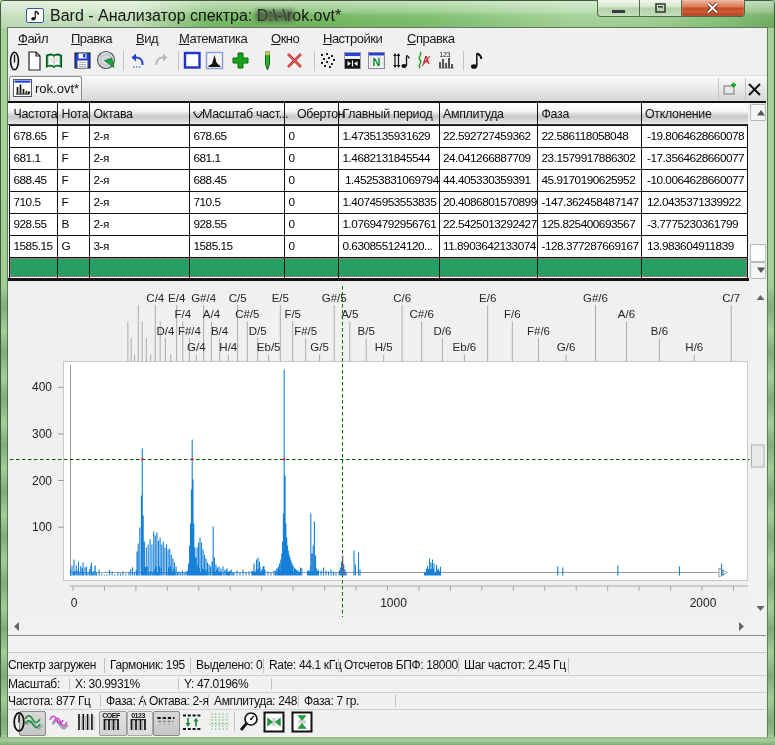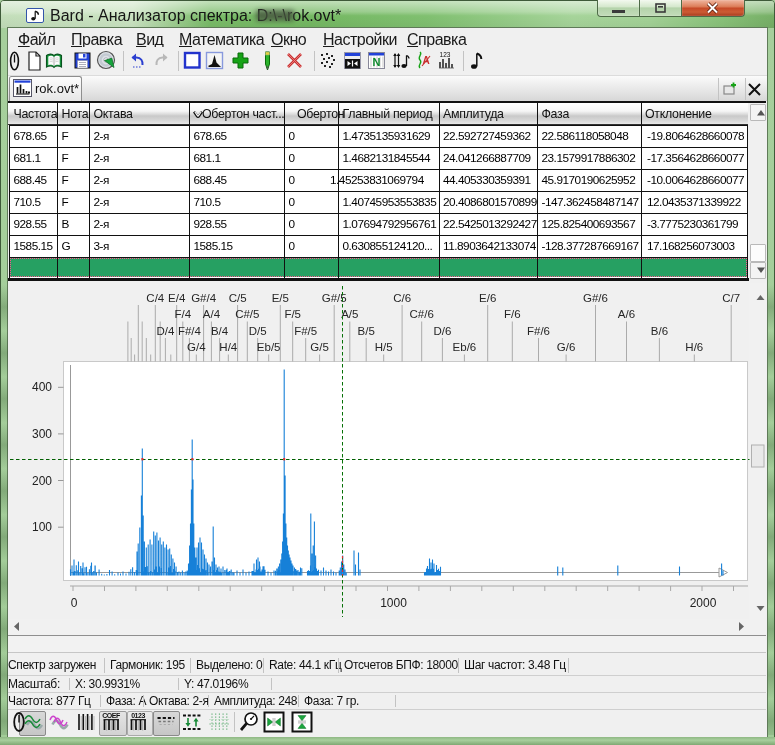--- a/index.html
+++ b/index.html
@@ -12,21 +12,21 @@
  background:linear-gradient(180deg,rgba(255,255,255,.55) 0,rgba(255,255,255,.25) 40%,rgba(255,255,255,0) 55%,rgba(0,0,0,.04) 100%)}
 #framein{position:absolute;left:7px;top:27px;width:761px;height:711px;border:1px solid #5f7a58}
 #client{position:absolute;left:8px;top:28px;width:759px;height:709px;background:#f0f0f0}
 #titleicon{position:absolute;left:26px;top:8px;width:18px;height:15px;background:#fff;border:1px solid #3355aa;border-radius:2px}
 #titletext{position:absolute;left:50px;top:7px;font-size:16px;color:#151515}
 #smudge{position:absolute;left:256px;top:10px;width:38px;height:11px;background:#46543f;opacity:.8;filter:blur(2.5px)}
 .wbtn{position:absolute;top:0;height:17px;border:1px solid #4e6b47;border-top:none;box-shadow:0 1px 2px rgba(0,0,0,.25),inset 0 0 0 1px rgba(255,255,255,.55);
  background:linear-gradient(180deg,#f2f9ee 0,#d5e8cd 42%,#b4d3aa 50%,#c3dcba 100%);box-shadow:inset 0 0 1px #fff}
 .wclose{background:linear-gradient(180deg,#efb59e 0,#dd805c 40%,#c64a28 52%,#cc5c34 75%,#a83c1e 100%)!important}
 #menubar{position:absolute;left:8px;top:28px;width:759px;height:19px;background:#f0f0f0}
-.mi{position:absolute;top:30.5px;font-size:16px;color:#1a1a1a;letter-spacing:-.5px}
+.mi{position:absolute;top:30.5px;font-size:13px;color:#1a1a1a;letter-spacing:-.5px}
 #toolbar{position:absolute;left:8px;top:47px;width:759px;height:29px;background:#f0f0f0;border-bottom:1px solid #dcdcdc}
 .vsep{position:absolute;width:1px;background:#c3c3c3}
 #tabbar{position:absolute;left:8px;top:76px;width:759px;height:25px;background:linear-gradient(180deg,#fbfbfb,#d7d7d7)}
 #tab{position:absolute;left:9px;top:76px;width:73px;height:25px;background:linear-gradient(180deg,#fdfdfd,#e6e6e6);border:1px solid #8e8e8e;border-bottom:none;border-radius:2.5px 2.5px 0 0}
 #tabtext{position:absolute;left:35px;top:81px;font-size:13px}
 #tblborder{position:absolute;left:8px;top:101px;width:758px;height:2.2px;background:#111}
 #tbl{position:absolute;left:9px;top:103.2px;width:738.5px;height:174.5px;background:#fff;border-left:1.2px solid #111;border-right:1.5px solid #111}
 #thead{position:absolute;left:8px;top:103.2px;width:739.5px;height:21.9px;background:linear-gradient(180deg,#ffffff 0,#f6f6f6 38%,#dedede 52%,#c9c9c9 62%,#d5d5d5 80%,#e9e9e9 100%);border-bottom:1px solid #333}
 .hc{position:absolute;top:107px;font-size:12.4px;color:#111;white-space:pre;letter-spacing:-.3px}
 .dc{position:absolute;font-size:11.8px;color:#000;white-space:pre;letter-spacing:-.5px}
@@ -228,21 +228,21 @@
 <div class="gh" style="top:213.3px"></div>
 <div class="gh" style="top:235.35px"></div>
 <div class="gh" style="top:257.4px"></div>
 <span class="hc" style="left:13.5px">Частота</span>
 <span class="hc" style="left:61.5px">Нота</span>
 <span class="hc" style="left:93.5px">Октава</span>
 <svg class="ab" style="left:192.5px;top:110.5px" width="10" height="9" viewBox="0 0 10 9">
     <path d="M1 .8L4 5q1 1.6 2 0L9 .8" fill="none" stroke="#111" stroke-width="2.5"></path>
     <path d="M1.8 .8L4.4 4.6q.6 1 1.2 0L8.2 .8" fill="none" stroke="#fff" stroke-width="1.1"></path>
   </svg>
-<span class="hc" style="left:202px">Обертон част...</span>
+<span class="hc" style="left:202px">Масштаб част...</span>
 <span class="hc" style="left:297px">Обертон</span>
 <span class="hc" style="left:342.5px">Главный период</span>
 <span class="hc" style="left:443px">Амплитуда</span>
 <span class="hc" style="left:541.5px">Фаза</span>
 <span class="hc" style="left:645px">Отклонение</span>
 <span class="dc" style="left:13.5px;top:128.6px">678.65</span>
 <span class="dc" style="left:61.5px;top:128.6px">F</span>
 <span class="dc" style="left:93.5px;top:128.6px">2-я</span>
 <span class="dc" style="left:193.5px;top:128.6px">678.65</span>
 <span class="dc" style="left:288.5px;top:128.6px">0</span>
@@ -257,21 +257,21 @@
 <span class="dc" style="left:288.5px;top:150.65px">0</span>
 <span class="dc" style="left:342.5px;top:150.65px">1.4682131845544</span>
 <span class="dc" style="left:443px;top:150.65px">24.041266887709</span>
 <span class="dc" style="left:541.5px;top:150.65px">23.1579917886302</span>
 <span class="dc" style="left:647px;top:150.65px">-17.3564628660077</span>
 <span class="dc" style="left:13.5px;top:172.7px">688.45</span>
 <span class="dc" style="left:61.5px;top:172.7px">F</span>
 <span class="dc" style="left:93.5px;top:172.7px">2-я</span>
 <span class="dc" style="left:193.5px;top:172.7px">688.45</span>
 <span class="dc" style="left:288.5px;top:172.7px">0</span>
-<span class="dc" style="left:330px;top:172.7px">1.45253831069794</span>
+<span class="dc" style="left:345px;top:172.7px">1.45253831069794</span>
 <span class="dc" style="left:443px;top:172.7px">44.405330359391</span>
 <span class="dc" style="left:541.5px;top:172.7px">45.9170190625952</span>
 <span class="dc" style="left:647px;top:172.7px">-10.0064628660077</span>
 <span class="dc" style="left:13.5px;top:194.75px">710.5</span>
 <span class="dc" style="left:61.5px;top:194.75px">F</span>
 <span class="dc" style="left:93.5px;top:194.75px">2-я</span>
 <span class="dc" style="left:193.5px;top:194.75px">710.5</span>
 <span class="dc" style="left:288.5px;top:194.75px">0</span>
 <span class="dc" style="left:342.5px;top:194.75px">1.40745953553835</span>
 <span class="dc" style="left:443px;top:194.75px">20.4086801570899</span>
@@ -287,21 +287,21 @@
 <span class="dc" style="left:541.5px;top:216.8px">125.825400693567</span>
 <span class="dc" style="left:647px;top:216.8px">-3.7775230361799</span>
 <span class="dc" style="left:13.5px;top:238.85px">1585.15</span>
 <span class="dc" style="left:61.5px;top:238.85px">G</span>
 <span class="dc" style="left:93.5px;top:238.85px">3-я</span>
 <span class="dc" style="left:193.5px;top:238.85px">1585.15</span>
 <span class="dc" style="left:288.5px;top:238.85px">0</span>
 <span class="dc" style="left:342.5px;top:238.85px">0.630855124120...</span>
 <span class="dc" style="left:443px;top:238.85px">11.8903642133074</span>
 <span class="dc" style="left:541.5px;top:238.85px">-128.377287669167</span>
-<span class="dc" style="left:647px;top:238.85px">17.168256073003</span>
+<span class="dc" style="left:647px;top:238.85px">13.983604911839</span>
 <div id="tblbot"></div>
 <div id="tsb"></div>
 <div class="sbtn" style="left:749.5px;top:104px;width:16.5px;height:17px"></div>
 <svg class="ab" style="left:756px;top:109px" width="10" height="8" viewBox="0 0 10 8">
     <path d="M1 6.5L5 1l4 5.5z" fill="#555"></path>
   </svg>
 <div class="sbtn" style="left:750px;top:243.5px;width:15.5px;height:18px;background:#fcfcfc"></div>
 <div class="sbtn" style="left:749.5px;top:261.5px;width:16.5px;height:17px"></div>
 <svg class="ab" style="left:756px;top:266px" width="10" height="8" viewBox="0 0 10 8">
     <path d="M1 1.5L5 7l4-5.5z" fill="#555"></path>
@@ -376,21 +376,21 @@
     <path d="M739 622l5 4.5-5 4.5z" fill="#666"></path>
   </svg>
 <div id="paneline"></div>
 <div id="substrip"></div>
 <div class="srow" style="top:656px;height:19.5px">
     <span style="position:absolute;left:0px;top:50%;transform:translateY(-50%)">Спектр загружен</span>
     <span style="position:absolute;left:102px;top:50%;transform:translateY(-50%)">Гармоник: 195</span>
     <span style="position:absolute;left:188px;top:50%;transform:translateY(-50%)">Выделено: 0</span>
     <span style="position:absolute;left:261px;top:50%;transform:translateY(-50%)">Rate: 44.1 кГц</span>
     <span style="position:absolute;left:336px;top:50%;transform:translateY(-50%)">Отсчетов БПФ: 18000</span>
-    <span style="position:absolute;left:456px;top:50%;transform:translateY(-50%)">Шаг частот: 3.48 Гц</span>
+    <span style="position:absolute;left:456px;top:50%;transform:translateY(-50%)">Шаг частот: 2.45 Гц</span>
     <i style="position:absolute;left:96px;top:2px;bottom:2px;width:1px;background:#c3c3c3"></i>
     <i style="position:absolute;left:182px;top:2px;bottom:2px;width:1px;background:#c3c3c3"></i>
     <i style="position:absolute;left:255px;top:2px;bottom:2px;width:1px;background:#c3c3c3"></i>
     <i style="position:absolute;left:330px;top:2px;bottom:2px;width:1px;background:#c3c3c3"></i>
     <i style="position:absolute;left:450px;top:2px;bottom:2px;width:1px;background:#c3c3c3"></i>
     <i style="position:absolute;left:560px;top:2px;bottom:2px;width:1px;background:#c3c3c3"></i>
   </div>
 <div class="srow" style="top:675.5px;height:17px">
     <span style="position:absolute;left:0px;top:50%;transform:translateY(-50%)">Масштаб:</span>
     <span style="position:absolute;left:67px;top:50%;transform:translateY(-50%)">X: 30.9931%</span>

